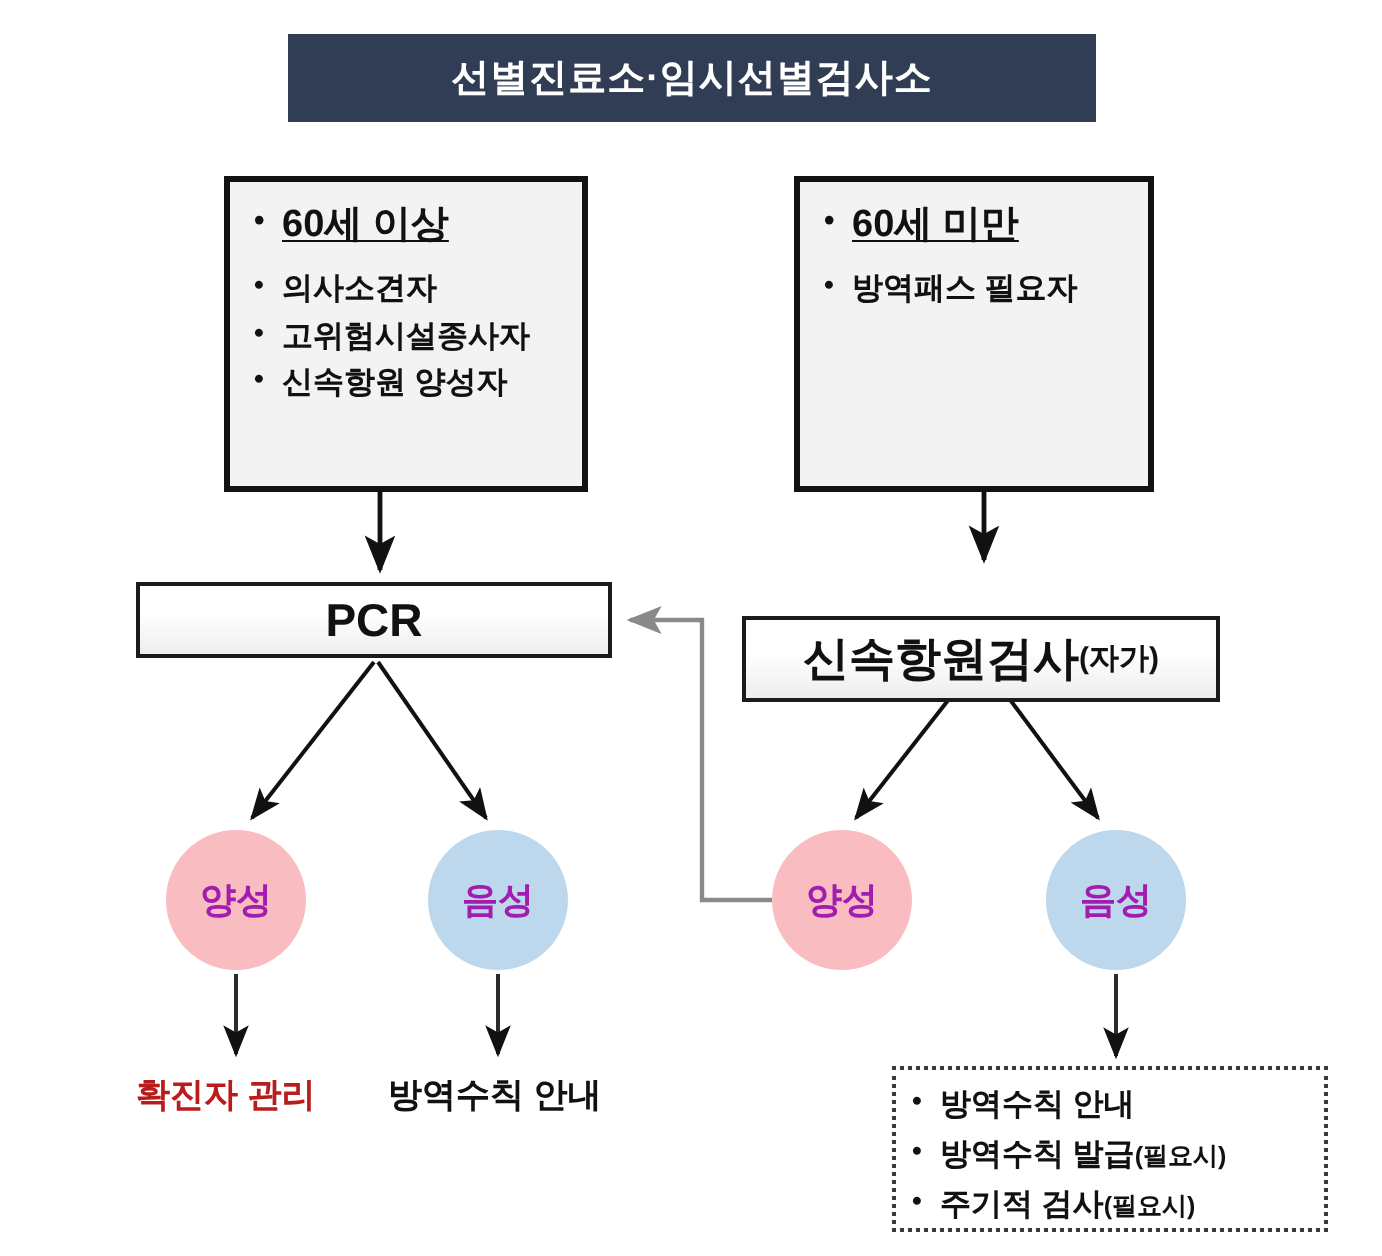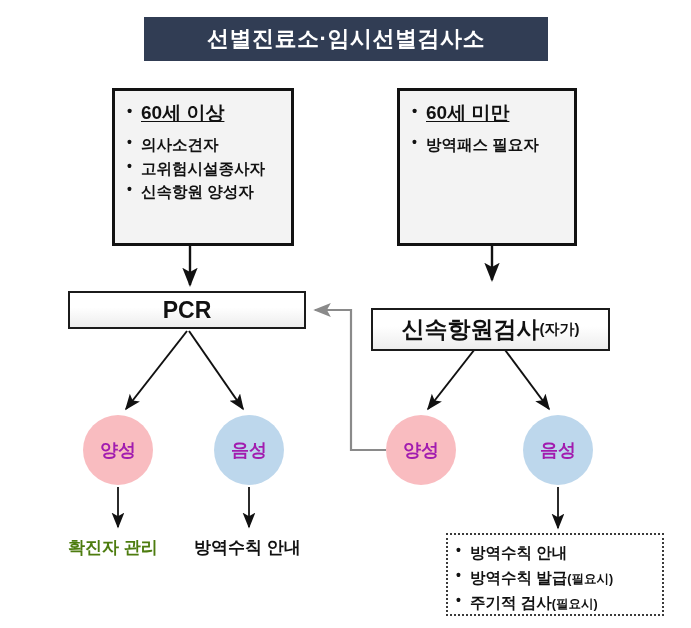--- a/index.html
+++ b/index.html
@@ -39,21 +39,21 @@
     width: 404px;
     height: 44px;
     background: #313d54;
     display: flex;
     align-items: center;
     justify-content: center;
     z-index: 3;
   }
   .title-banner .title-text {
     color: #ffffff;
-    font-size: 22px;
+    font-size: 19px;
     font-weight: bold;
     letter-spacing: 0.5px;
     white-space: nowrap;
   }
 
   
   .criteria-box {
     position: absolute;
     background: #f3f3f3;
     border: 3px solid #121212;
@@ -169,21 +169,21 @@
   .outcome-text {
     position: absolute;
     font-size: 17px;
     font-weight: bold;
     white-space: nowrap;
     z-index: 3;
   }
   #outcome-confirmed {
     left: 68px;
     top: 536px;
-    color: #4d7c0f;
+    color: #b91c1c;
     text-align: right;
   }
   #outcome-guideline {
     left: 194px;
     top: 536px;
     color: #111111;
   }
 
   
   #box-negative-actions {

